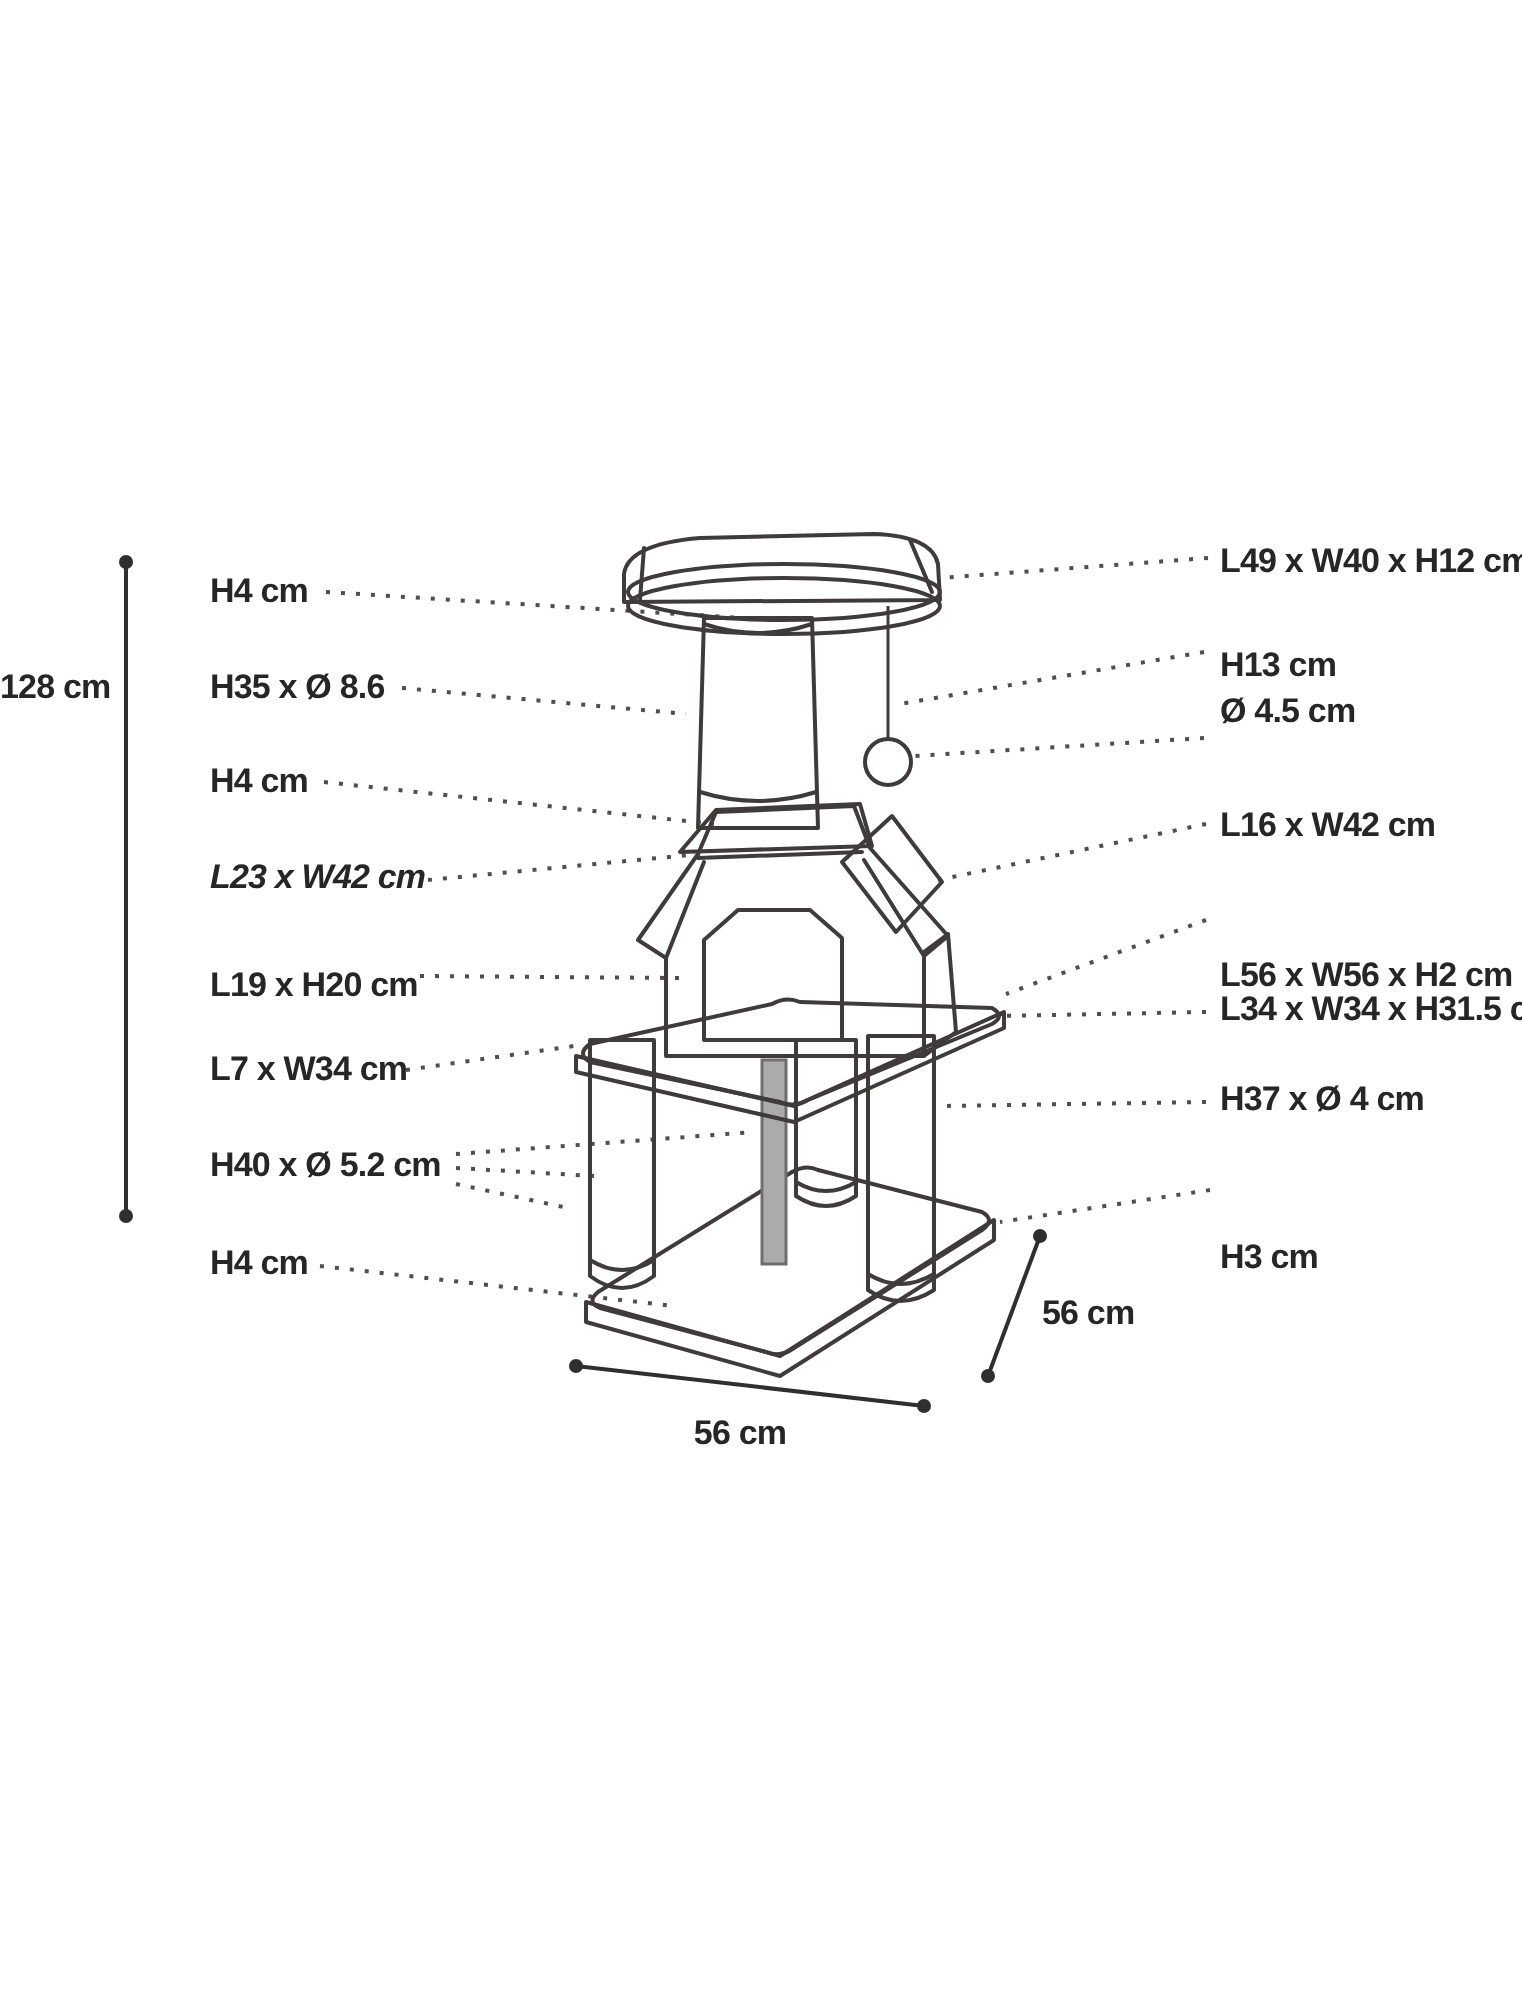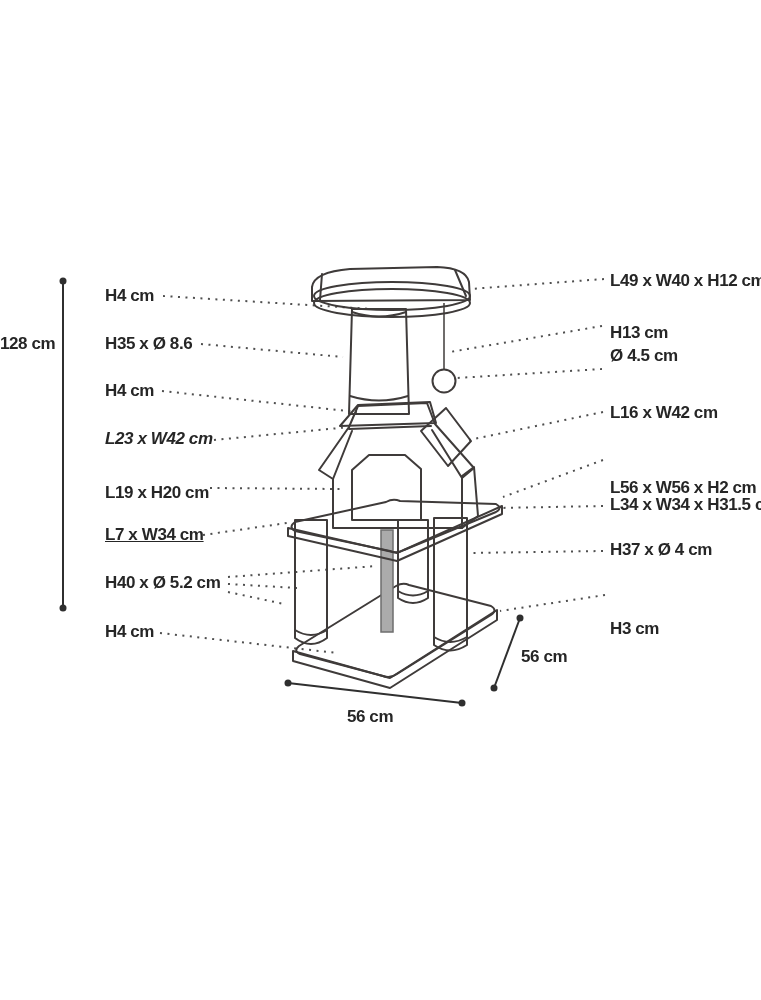--- a/index.html
+++ b/index.html
@@ -124,21 +124,21 @@
   </g>
 </svg>
 
 <div class="dim-label h-total" style="top:335px;">128 cm</div>
 
 <div class="dim-label left-col" style="top:287px;">H4 cm</div>
 <div class="dim-label left-col" style="top:335px;text-align:center;">H35 x Ø 8.6</div>
 <div class="dim-label left-col" style="top:382px;">H4 cm</div>
 <div class="dim-label left-col" style="top:430px;font-style:italic;">L23 x W42 cm</div>
 <div class="dim-label left-col" style="top:484px;">L19 x H20 cm</div>
-<div class="dim-label left-col" style="top:526px;text-decoration:underline;">L7 x W34 cm</div>
+<div class="dim-label left-col" style="top:526px;">L7 x W34 cm</div>
 <div class="dim-label left-col" style="top:574px;">H40 x Ø 5.2 cm</div>
 <div class="dim-label left-col" style="top:623px;">H4 cm</div>
 
 <div class="dim-label right-col" style="top:272px;">L49 x W40 x H12 cm</div>
 <div class="dim-label right-col" style="top:324px;">H13 cm</div>
 <div class="dim-label right-col" style="top:347px;">Ø 4.5 cm</div>
 <div class="dim-label right-col" style="top:404px;">L16 x W42 cm</div>
 <div class="dim-label right-col" style="top:451px;margin-top:28px;">L56 x W56 x H2 cm</div>
 <div class="dim-label right-col" style="top:496px;">L34 x W34 x H31.5 cm</div>
 <div class="dim-label right-col" style="top:541px;">H37 x Ø 4 cm</div>

